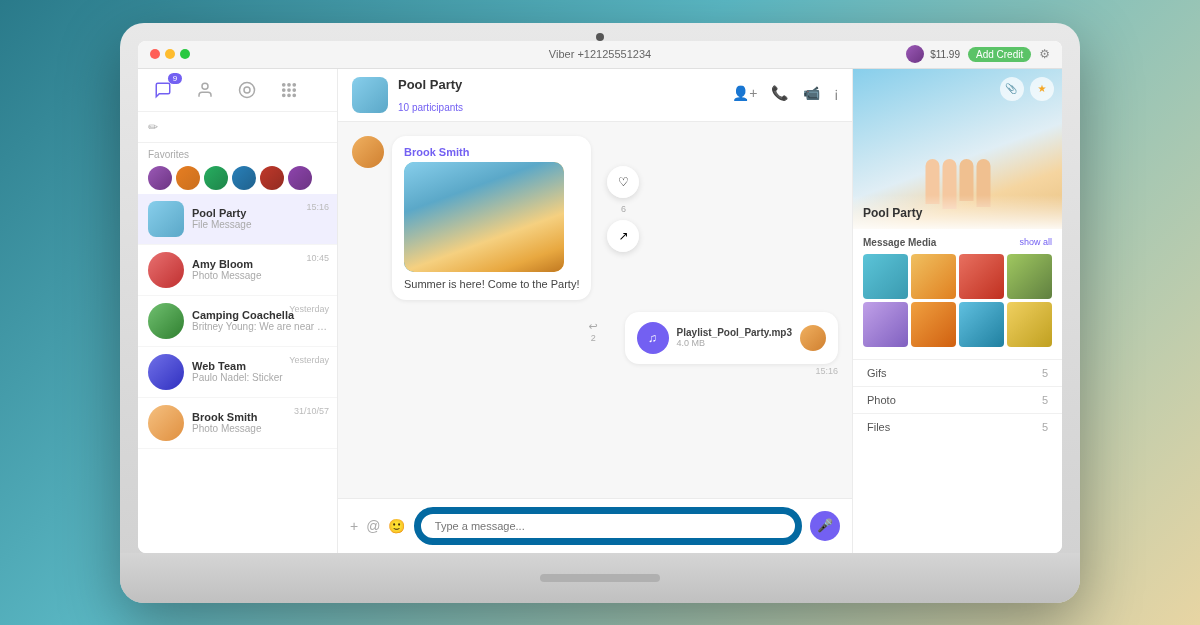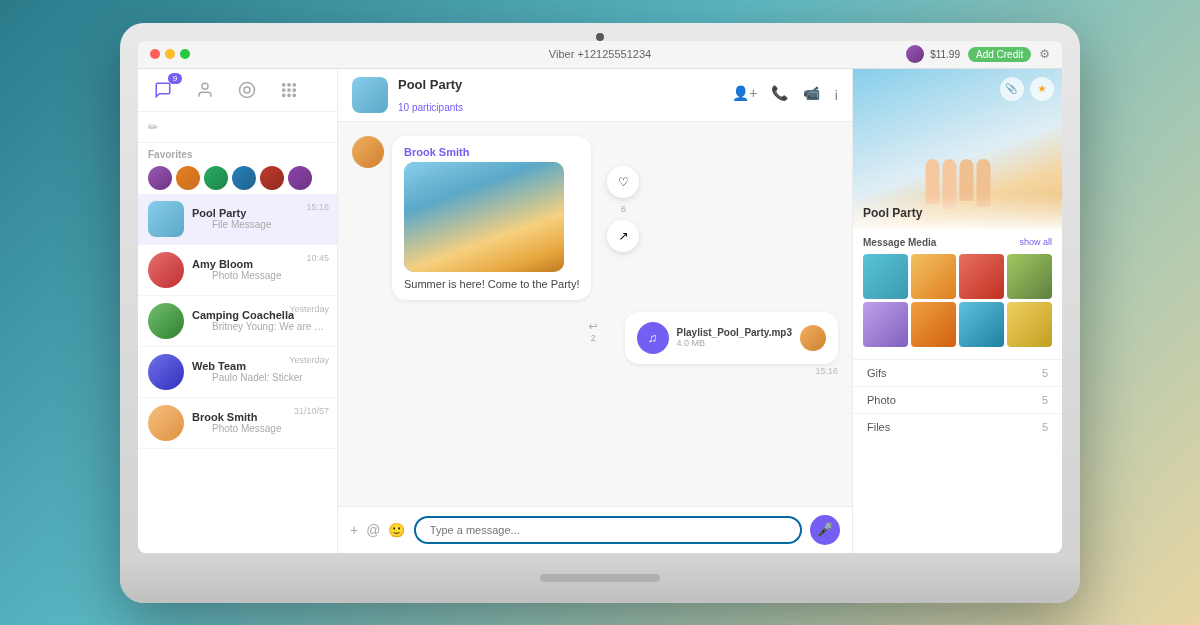--- a/index.html
+++ b/index.html
@@ -171,21 +171,20 @@
       padding: 3px 10px;
       font-size: 11px;
       color: #aaa;
       outline: none;
       background: #f8f8f8;
     }
     .edit-icon { font-size: 12px; color: #aaa; cursor: pointer; }
 
     .favorites-section {
       padding: 6px 10px 4px;
-      font-weight: bold;
     }
     .favorites-label {
       font-size: 10px;
       color: #aaa;
       margin-bottom: 6px;
     }
     .favorites-row {
       display: flex;
       gap: 4px;
     }
@@ -228,21 +227,20 @@
       white-space: nowrap;
       overflow: hidden;
       text-overflow: ellipsis;
     }
     .chat-preview {
       font-size: 10px;
       color: #aaa;
       white-space: nowrap;
       overflow: hidden;
       text-overflow: ellipsis;
-      margin-left: 20px;
     }
     .chat-time {
       font-size: 9px;
       color: #bbb;
       position: absolute;
       top: 8px; right: 8px;
     }
 
     
     .chat-main {
@@ -397,21 +395,21 @@
       background: #fff;
       padding: 8px 12px;
       display: flex;
       align-items: center;
       gap: 8px;
       border-top: 1px solid #ebebeb;
     }
     .input-action { font-size: 14px; color: #aaa; cursor: pointer; }
     .message-input {
       flex: 1;
-      border: 2px solid #0369a1;
+      border: 7px solid #0369a1;
       border-radius: 20px;
       padding: 6px 14px;
       font-size: 11px;
       color: #aaa;
       outline: none;
     }
     .mic-btn {
       width: 30px; height: 30px;
       background: #7360f2;
       border-radius: 50%;

